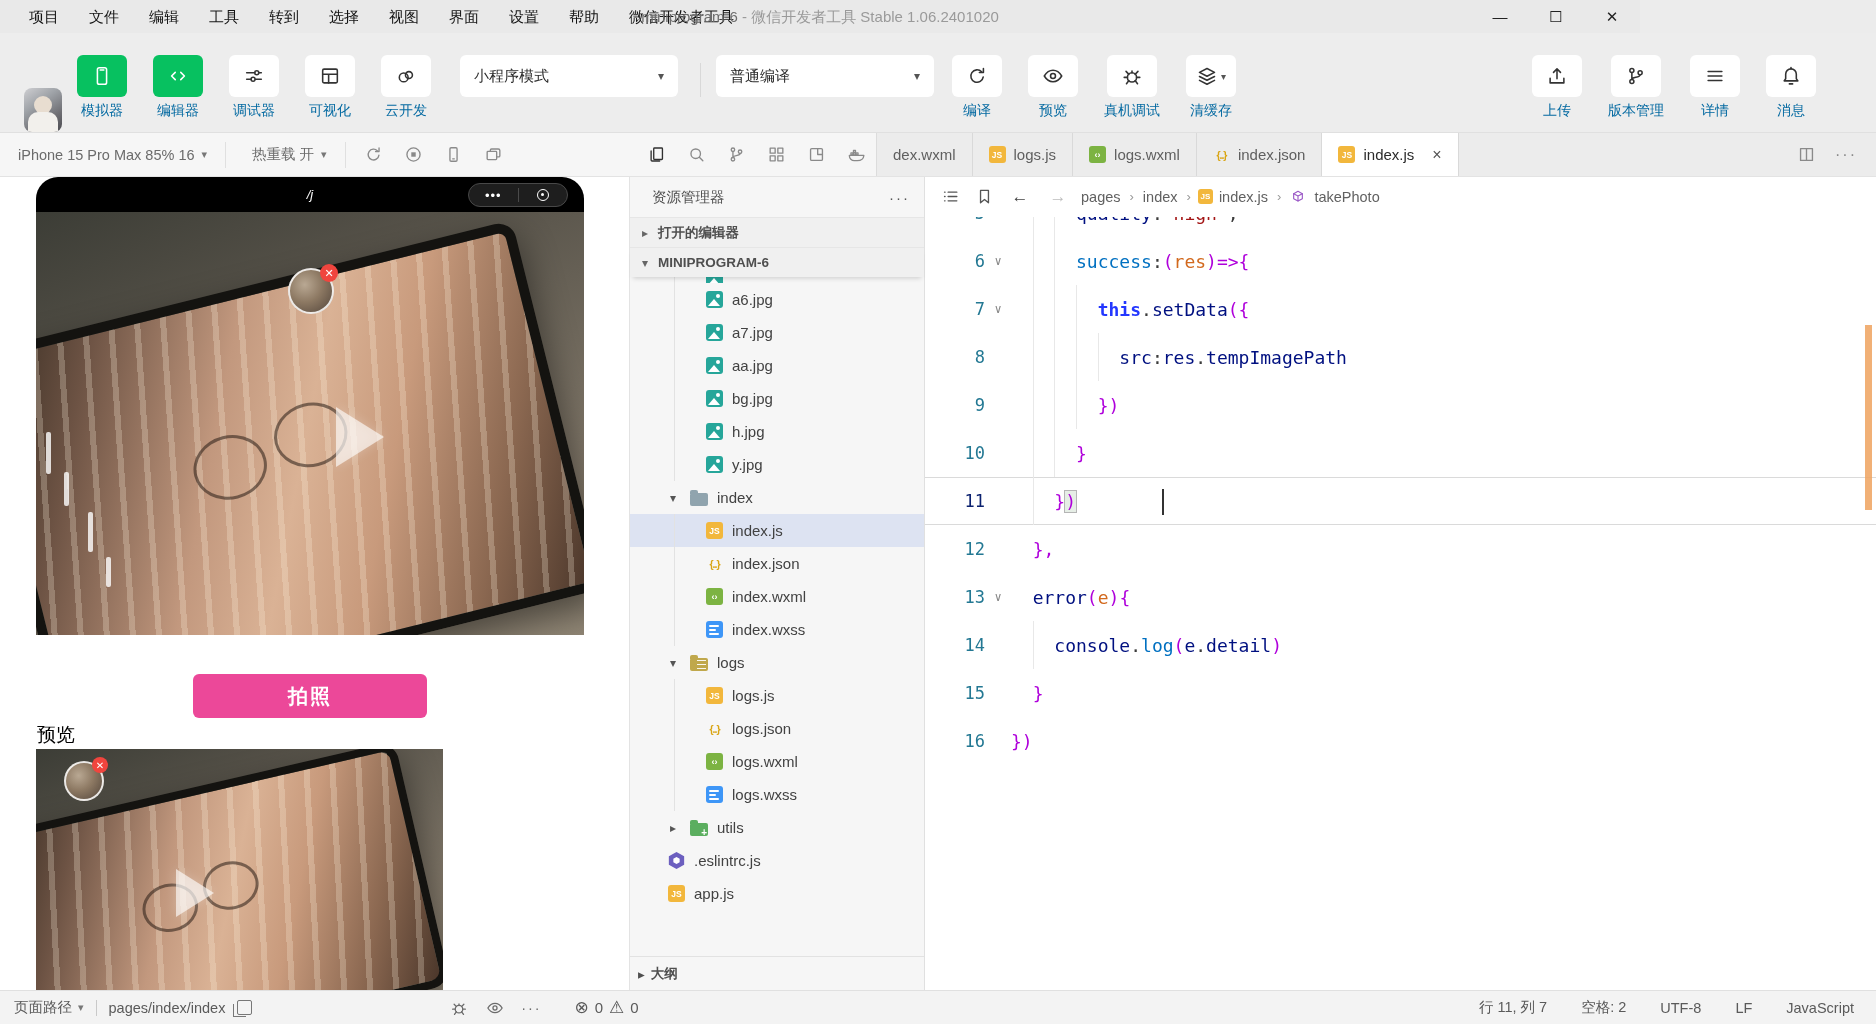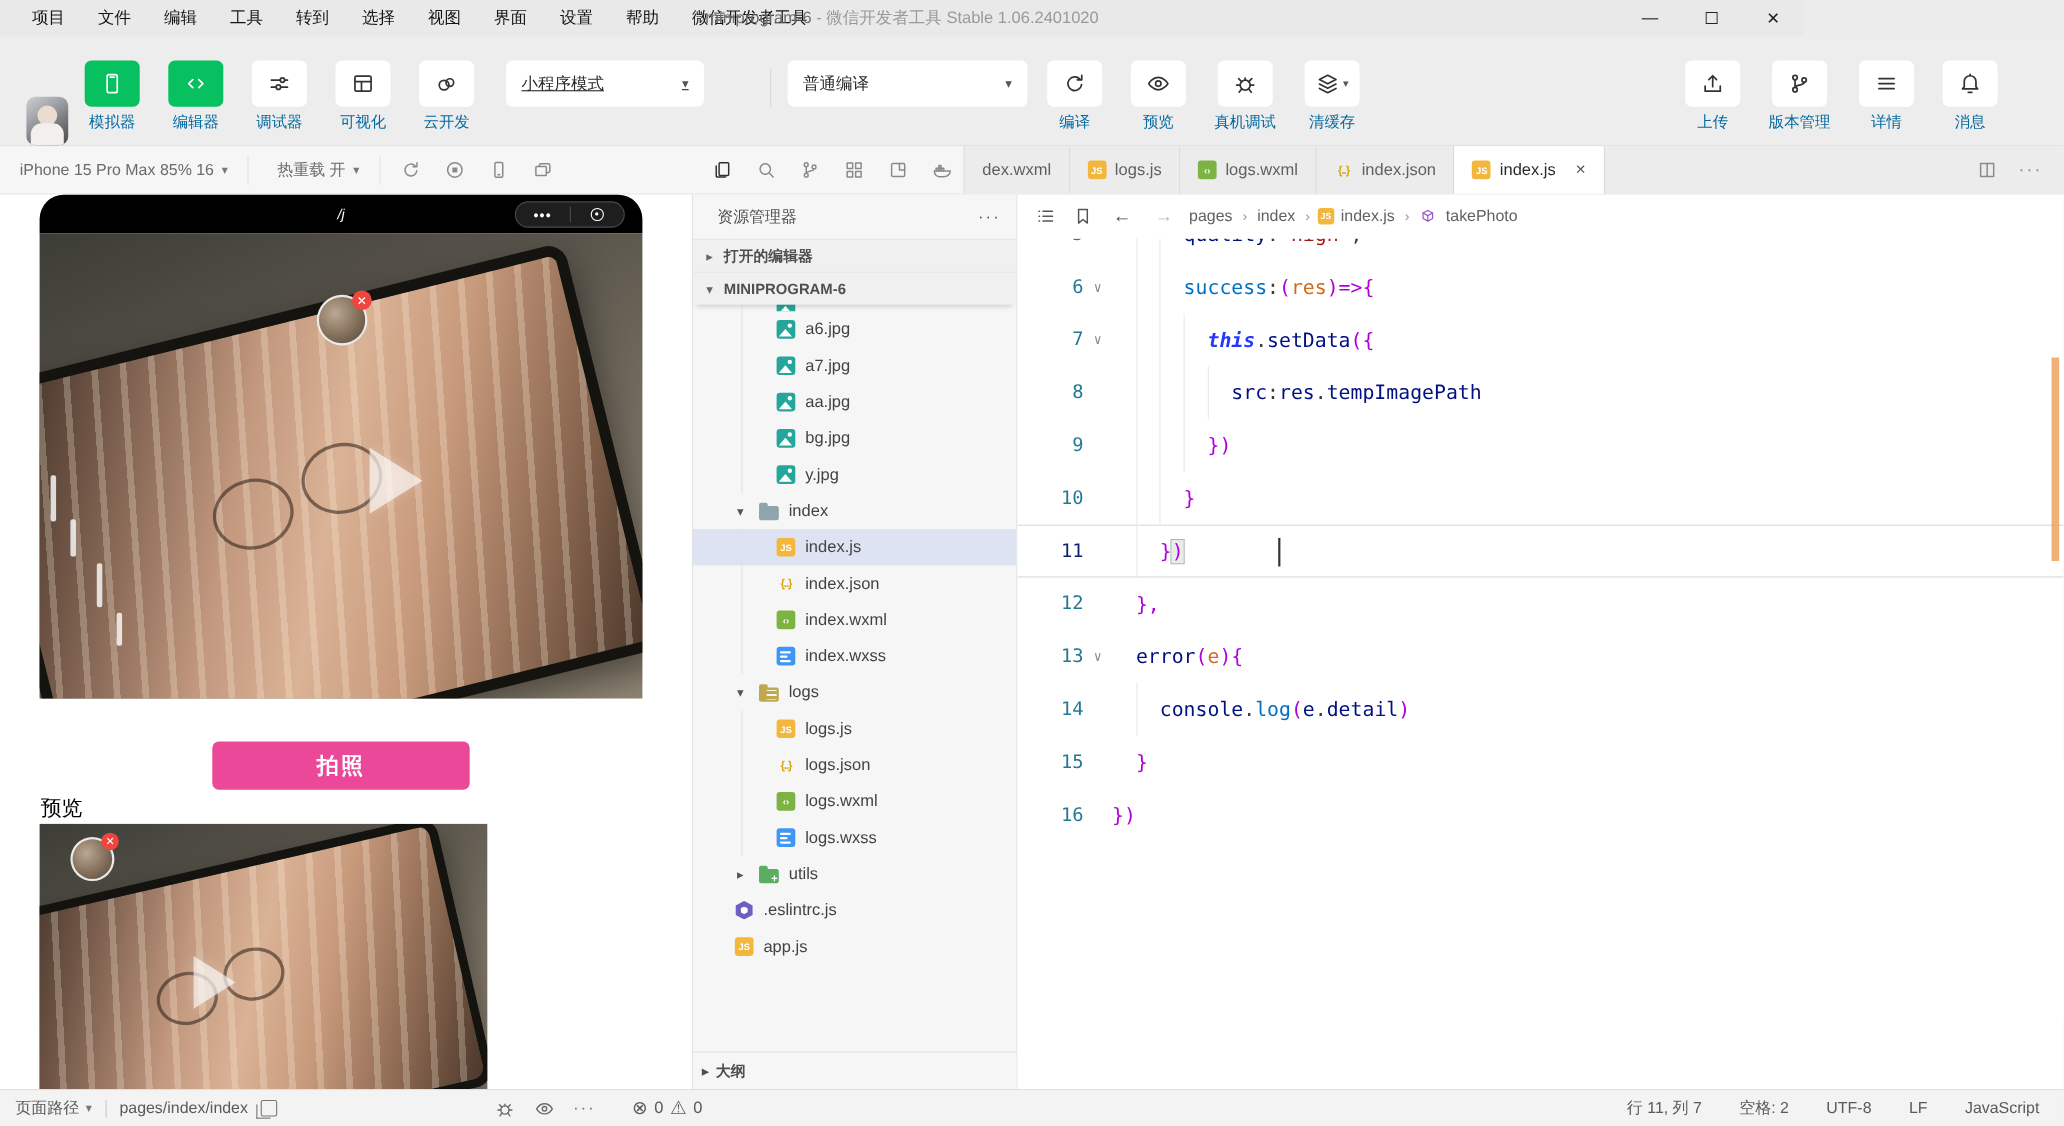--- a/index.html
+++ b/index.html
@@ -134,21 +134,21 @@
   #code-area { position:absolute; left:0; top:40px; right:0; bottom:0; overflow:hidden; font-family:"DejaVu Sans Mono","Liberation Mono",monospace; font-size:18px; }
   #code-lines { margin-top:-28px; }
   .cl { height:48px; display:flex; align-items:center; position:relative; }
   .cl .gut { width:60px; text-align:right; color:#237893; font-size:17px; flex:0 0 auto; }
   .cl .fold { width:26px; text-align:center; color:#888; font-size:12px; flex:0 0 auto; }
   .cl .src { display:flex; align-items:center; white-space:pre; }
   .cl.cur { border-top:1px solid #DADADA; border-bottom:1px solid #DADADA; }
   .cl.cur .gut { color:#0B216F; }
   .ig { display:inline-block; width:2ch; height:48px; }
   .ig.g { border-left:1px solid #E8E8E8; }
-  .tk-fn { color:#0070C1; } .tk-kw { color:#2337FF; font-weight:bold;font-style:italic; } .tk-var { color:#001080; }
+  .tk-fn { color:#0070C1; } .tk-kw { color:#2337FF; font-weight:bold; } .tk-var { color:#001080; }
   .tk-param { color:#D2691E; } .tk-punc { color:#AF00DB; } .tk-txt { color:#3B3B3B; } .tk-str { color:#A31515; }
   .tk-match { background:#E6EEE6; outline:1px solid #B5B5B5; }
   #ovr-marker { position:absolute; right:4px; top:108px; width:7px; height:185px; background:#EFA25E; opacity:.85; }
   #cursor-caret { position:absolute; width:2px; height:26px; background:#333; }
 
   
   #statusbar { position:absolute; left:0; top:990px; width:1876px; height:34px; background:#F3F3F3; border-top:1px solid #E0E0E0; display:flex; align-items:center; font-size:14.5px; color:#5a5a5a; }
   #statusbar .sb-ico { width:34px; display:flex; justify-content:center; color:#6b6b6b; }
   #statusbar .sb-ico svg { width:18px; height:18px; }
   #sb-left { display:flex; align-items:center; padding-left:14px; gap:6px; }
@@ -241,21 +241,21 @@
             <svg viewBox="0 0 24 24" fill="none" stroke="currentColor" stroke-width="1.7" stroke-linecap="round" stroke-linejoin="round">
               <circle cx="9.5" cy="13.5" r="4.8"></circle>
               <circle cx="15.2" cy="11" r="3.8"></circle>
             </svg>
           </span>
         </div>
         <div class="lbl">云开发</div>
       </div>
     </div>
   <div class="tb-group" style="left:460px;">
-    <div class="tb-select" style="width:180px;text-decoration:underline;">
+    <div class="tb-select" style="width:218px;">
       <span>小程序模式</span>
         <span class="caret">▾</span>
     </div>
   </div>
   <div class="tb-sep" style="left:700px;"></div>
   <div class="tb-group" style="left:716px;">
     <div class="tb-select" style="width:218px;">
       <span>普通编译</span>
         <span class="caret">▾</span>
     </div>
@@ -557,20 +557,27 @@
             <i class="sun"></i>
           </span>
           <span class="nm">aa.jpg</span>
         </div>
         <div class="trow d2">
           <span class="fic fic-img">
             <i class="mt"></i>
             <i class="sun"></i>
           </span>
           <span class="nm">bg.jpg</span>
+        </div>
+        <div class="trow d2">
+          <span class="fic fic-img">
+            <i class="mt"></i>
+            <i class="sun"></i>
+          </span>
+          <span class="nm">h.jpg</span>
         </div>
         <div class="trow d2">
           <span class="fic fic-img">
             <i class="mt"></i>
             <i class="sun"></i>
           </span>
           <span class="nm">y.jpg</span>
         </div>
         <div class="trow folder">
           <span class="chv">▾</span>

